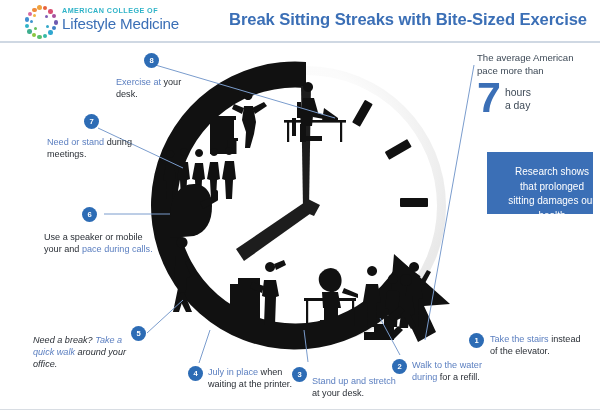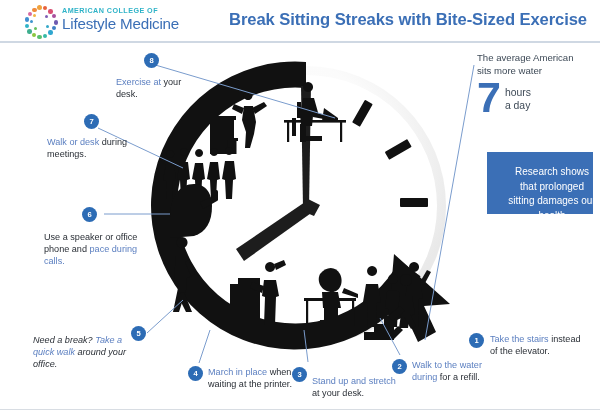--- a/index.html
+++ b/index.html
@@ -208,21 +208,21 @@
       <line x1="199" y1="363" x2="210" y2="330"></line>
       <line x1="147" y1="333" x2="183" y2="300"></line>
       <line x1="104" y1="214" x2="170" y2="214"></line>
       <line x1="98" y1="128" x2="183" y2="168"></line>
       <line x1="152" y1="64" x2="335" y2="118"></line>
     </g>
   </svg>
 
   <div class="stat">
     <div class="stat-line">The average American</div>
-    <div class="stat-line">sits more water</div>
+    <div class="stat-line">pace more than</div>
     <div class="stat-row">
       <div class="stat-num">7</div>
       <div class="stat-unit">
         <div>hours</div>
         <div>a day</div>
       </div>
     </div>
   </div>
 
   <div class="bluebox">
@@ -242,41 +242,41 @@
   </div>
 
   <div class="badge" style="left:292px;top:367px;">3</div>
   <div class="callout" style="left:312px;top:375px;width:84px;">
     <span class="hl">Stand up and stretch</span>
     <span>at your desk.</span>
   </div>
 
   <div class="badge" style="left:188px;top:366px;">4</div>
   <div class="callout" style="left:208px;top:366px;width:92px;">
-    <span class="hl">March in place</span>
+    <span class="hl">July in place</span>
     <span>when waiting at the printer.</span>
   </div>
 
   <div class="badge" style="left:131px;top:326px;">5</div>
   <div class="callout" style="left:33px;top:334px;width:108px;font-style:italic;">
     <span>Need a break?</span>
     <span class="hl">Take a quick walk</span>
     <span>around your office.</span>
   </div>
 
   <div class="badge" style="left:82px;top:207px;">6</div>
   <div class="callout" style="left:44px;top:231px;width:116px;">
-    <span>Use a speaker or office phone and</span>
+    <span>Use a speaker or mobile your and</span>
     <span class="hl">pace during calls.</span>
     <span></span>
   </div>
 
   <div class="badge" style="left:84px;top:114px;">7</div>
   <div class="callout" style="left:47px;top:136px;width:104px;">
-    <span class="hl">Walk or desk</span>
+    <span class="hl">Need or stand</span>
     <span>during meetings.</span>
   </div>
 
   <div class="badge" style="left:144px;top:53px;">8</div>
   <div class="callout" style="left:116px;top:76px;width:80px;">
     <span class="hl">Exercise at</span>
     <span>your desk.</span>
   </div>
 
   <div class="footer-rule"></div>

